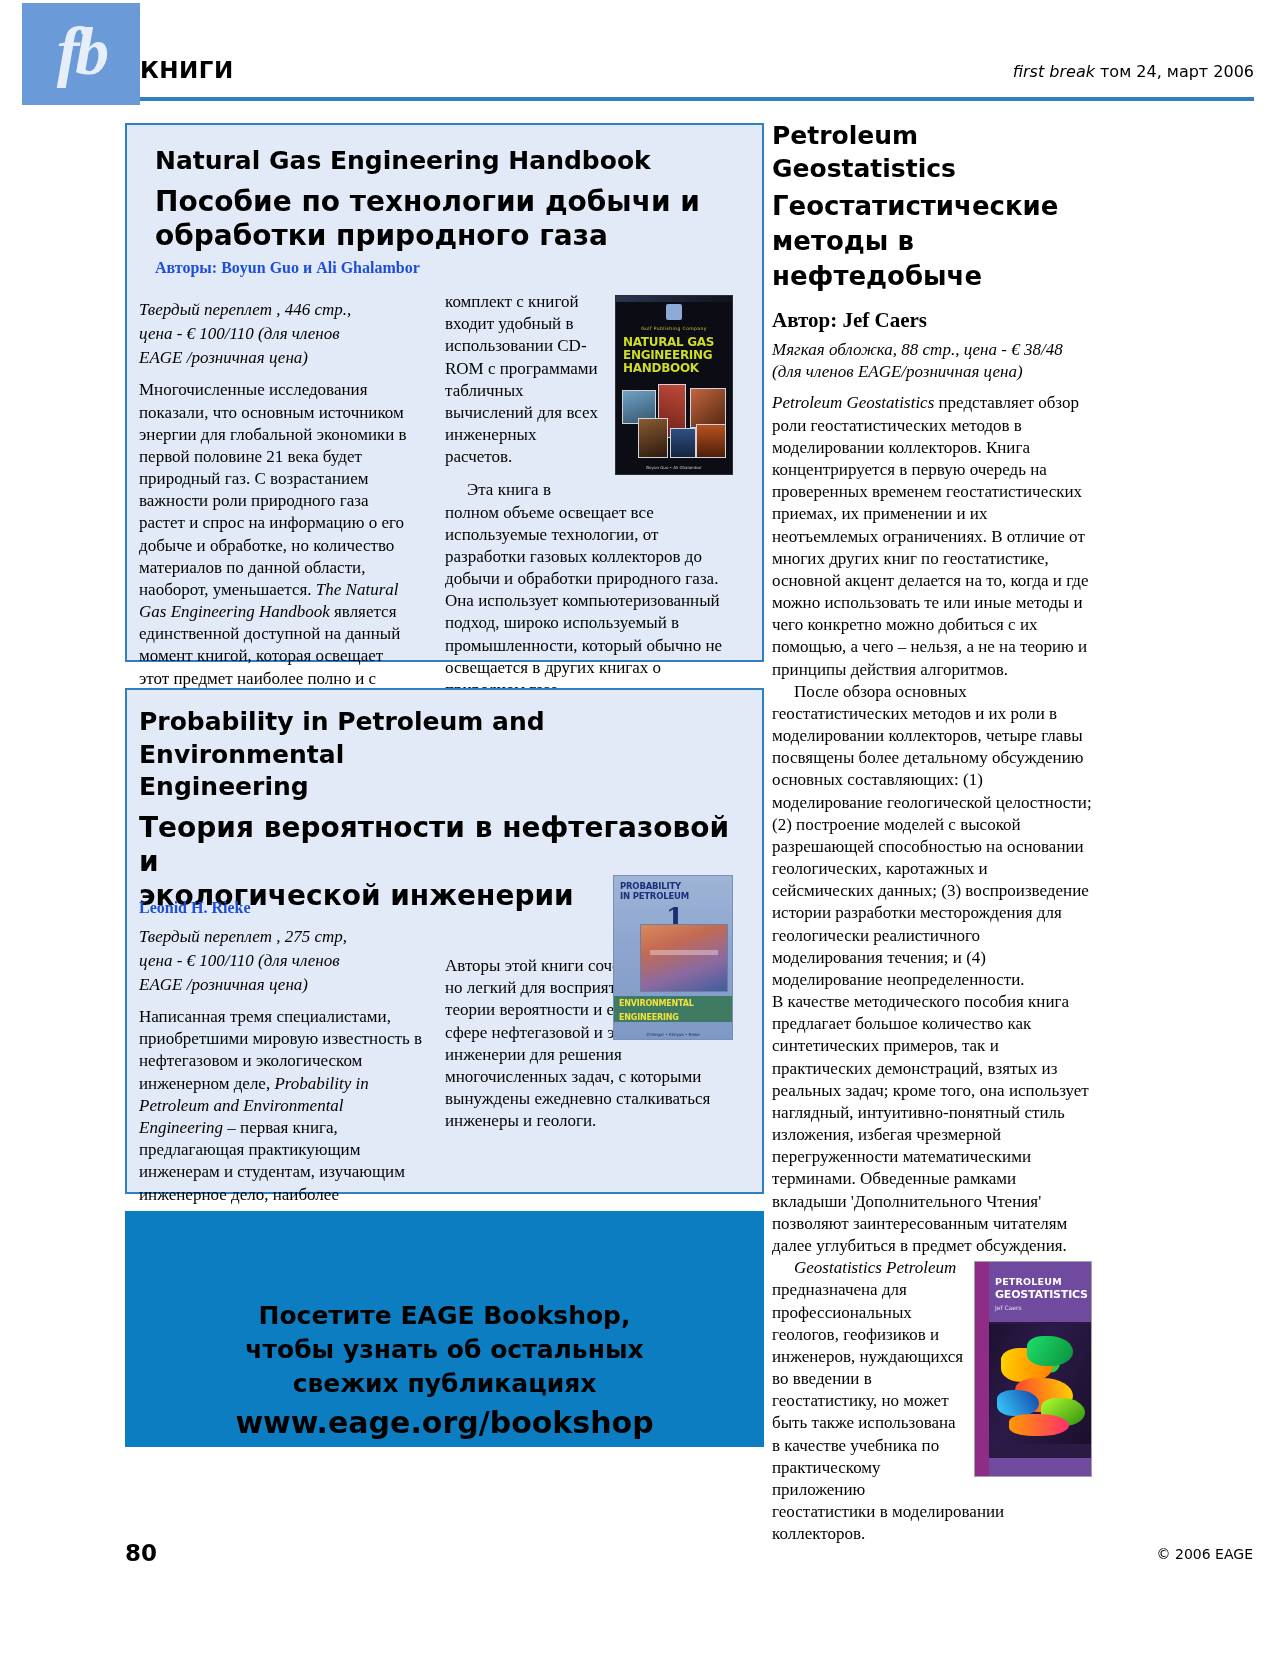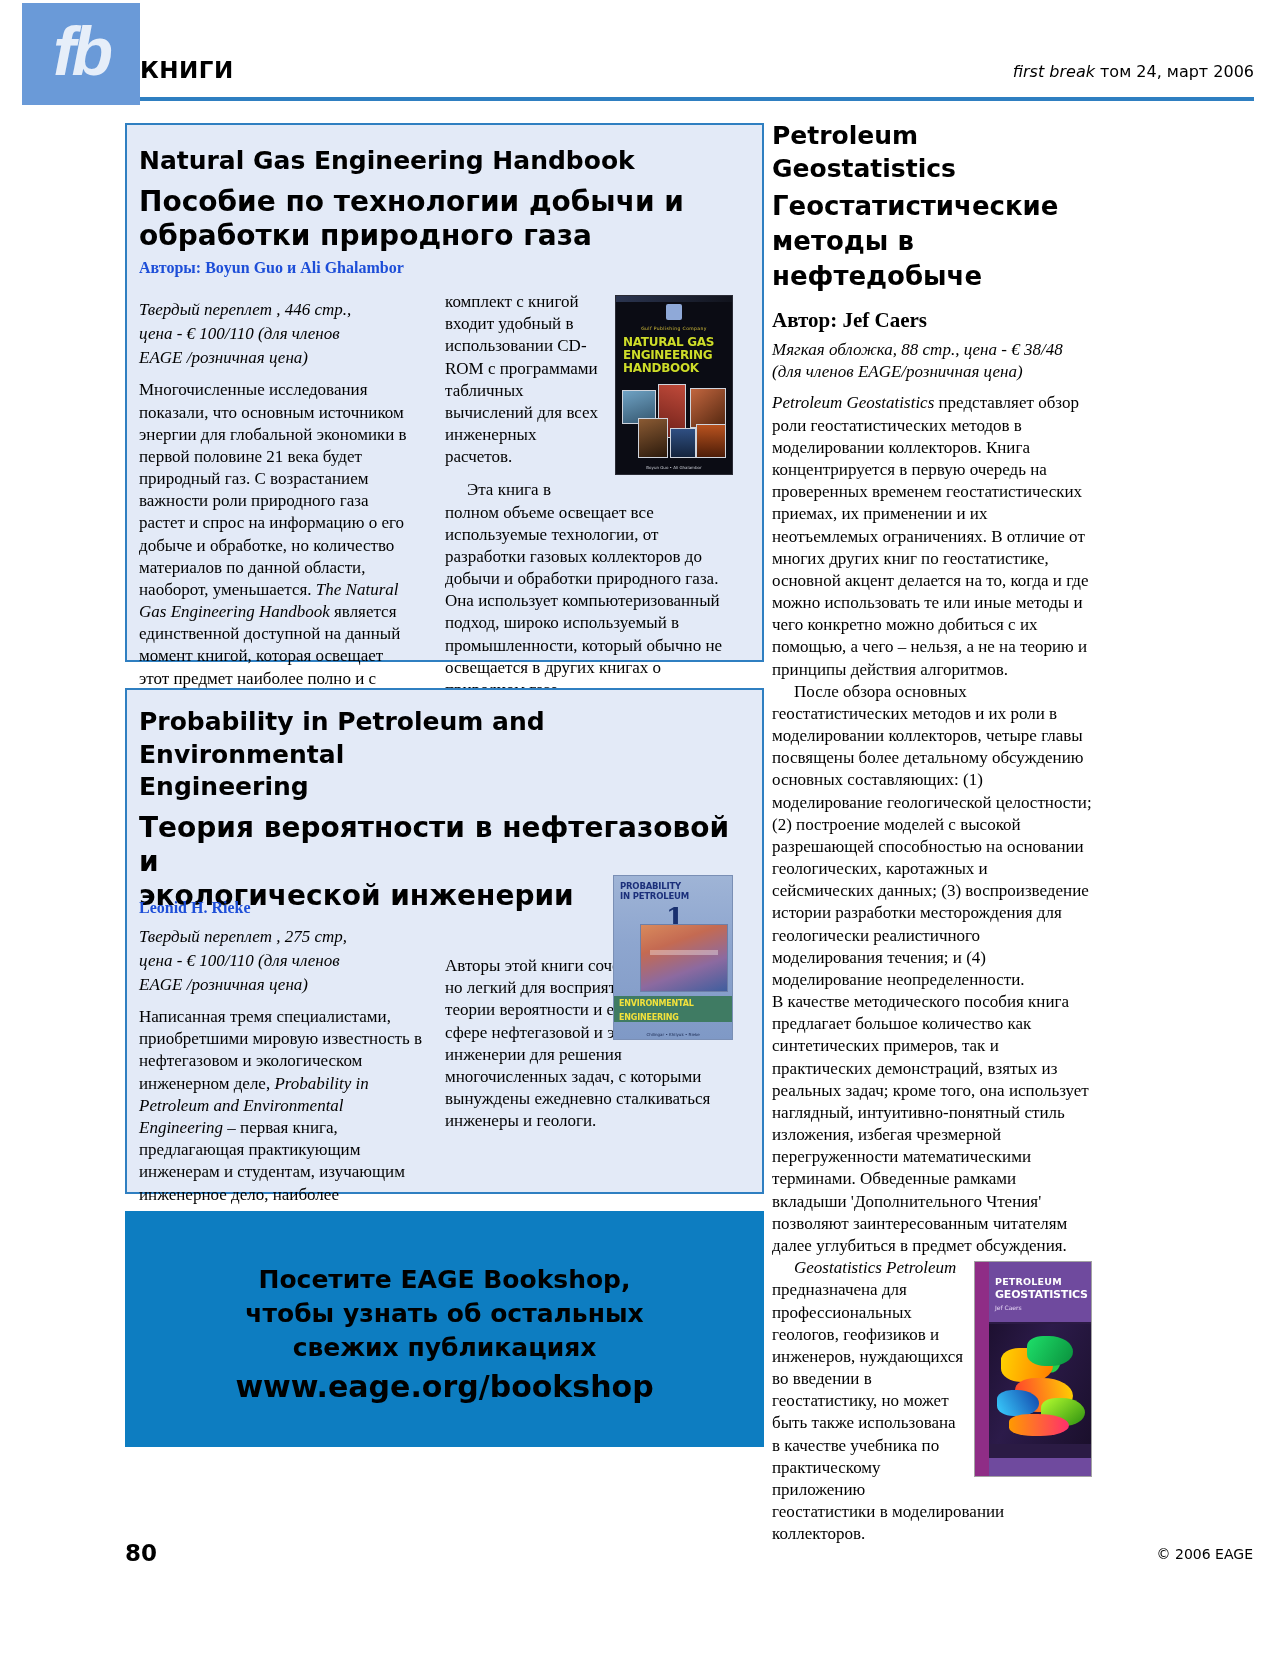--- a/index.html
+++ b/index.html
@@ -24,21 +24,21 @@
   #logo-block {
     position: absolute;
     left: 22px; top: 3px;
     width: 118px; height: 102px;
     background: #6a9ad8;
     display: flex;
     align-items: center;
     justify-content: center;
   }
   #logo-text {
-    font-family: Liberation Sans, sans-serif;
+    font-family: Liberation Serif, serif;
     font-style: italic;
     font-weight: 700;
     font-size: 68px;
     line-height: 1;
     color: #e6eef9;
     letter-spacing: -4px;
     transform: translateY(-3px);
   }
   #header-rule {
     position: absolute;
@@ -129,21 +129,21 @@
     color: #000;
     margin: 0;
     text-align: left;
   }
   .body-text .it { font-style: italic; }
   .indent { text-indent: 22px; }
 
   
   #gas-head {
     position: absolute;
-    left: 12px; top: 20px;
+    left: 28px; top: 20px;
     width: 612px;
   }
   #gas-col-left {
     position: absolute;
     left: 12px; top: 166px;
     width: 268px;
   }
   #gas-col-right {
     position: absolute;
     left: 318px; top: 166px;
@@ -305,21 +305,21 @@
     left: 0; top: 52px;
     width: 639px;
     text-align: center;
   }
   .promo-line {
     font-family: "DejaVu Sans", sans-serif;
     font-weight: 700;
     color: #000;
     margin: 0;
   }
-  #promo-l1 { font-size: 25px; line-height: 1.36; }
+  #promo-l1 { font-size: 25px; line-height: 1.36; margin-top: 36px; }
   #promo-l2 { font-size: 25px; line-height: 1.36; }
   #promo-l3 { font-size: 25px; line-height: 1.36; }
   #promo-url { font-size: 30px; line-height: 1.34; margin-top: 2px; }
 
   
   #right-col {
     position: absolute;
     left: 772px; top: 120px;
     width: 320px;
   }

